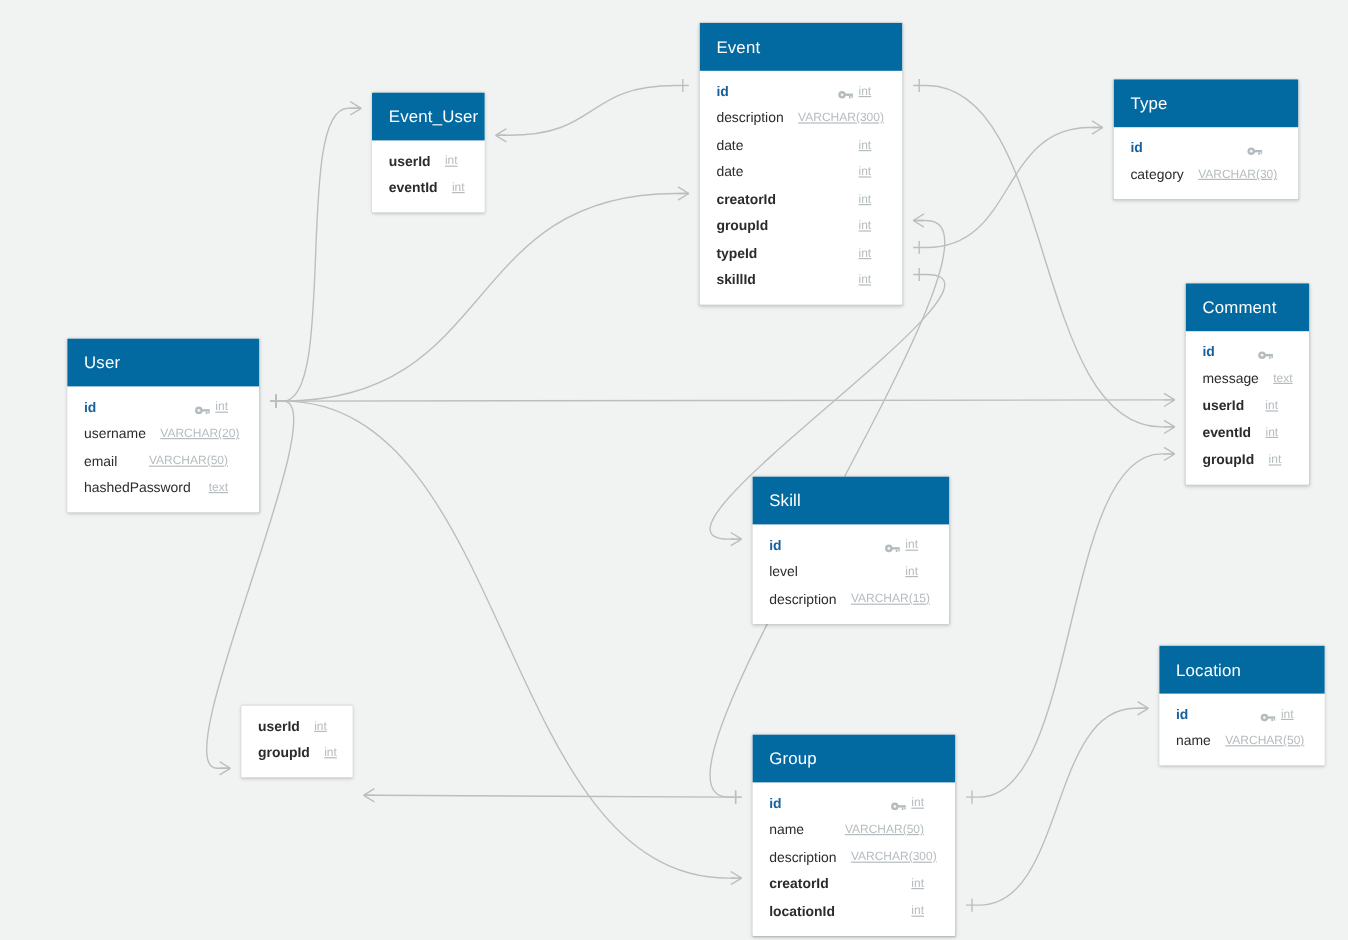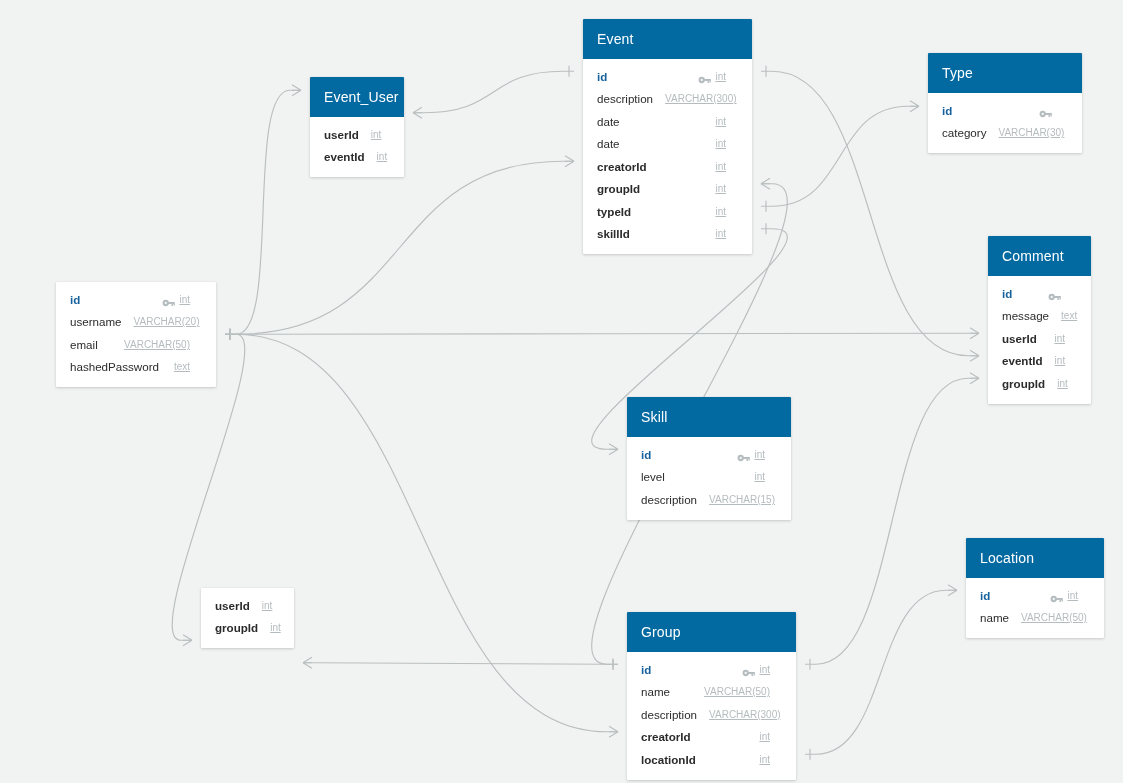--- a/index.html
+++ b/index.html
@@ -279,21 +279,21 @@
         </div>
         <div class="field-row">
           <span class="field-name fk">skillId</span>
           <span class="field-spacer"></span>
           <span class="field-right">
             <span class="field-type">int</span>
           </span>
         </div>
       </div>
     </div>
-    <div class="table-box" style="left: 928px; top: 53px; width: 154px;">
+    <div class="table-box" style="left: 928px; top: 66px; width: 154px;">
       <div class="table-header">Type</div>
       <div class="table-body">
         <div class="field-row">
           <span class="field-name pk">id</span>
           <span class="field-spacer"></span>
           <span class="field-right">
             <span class="key-icon"><svg viewBox="0 0 14 10" width="13" height="10">
                 <g fill="#b5bcbf">
                   <circle cx="4" cy="5" r="3.4"></circle>
                   <circle cx="4" cy="5" r="1.25" fill="#f4f6f6"></circle>
@@ -308,20 +308,21 @@
         <div class="field-row">
           <span class="field-name">category</span>
           <span class="field-spacer"></span>
           <span class="field-right">
             <span class="field-type">VARCHAR(30)</span>
           </span>
         </div>
       </div>
     </div>
     <div class="table-box" style="left: 56px; top: 282px; width: 160px;">
+      <div class="table-header">User</div>
       <div class="table-body">
         <div class="field-row">
           <span class="field-name pk">id</span>
           <span class="field-spacer"></span>
           <span class="field-right">
             <span class="key-icon"><svg viewBox="0 0 14 10" width="13" height="10">
                 <g fill="#b5bcbf">
                   <circle cx="4" cy="5" r="3.4"></circle>
                   <circle cx="4" cy="5" r="1.25" fill="#f4f6f6"></circle>
                   <rect x="6.6" y="3.9" width="7.2" height="2.1"></rect>

